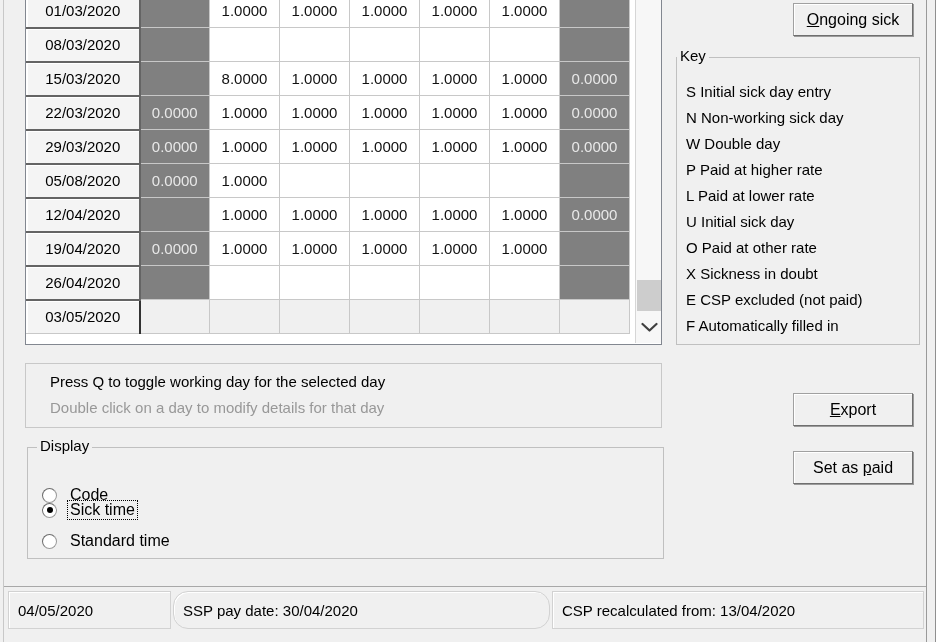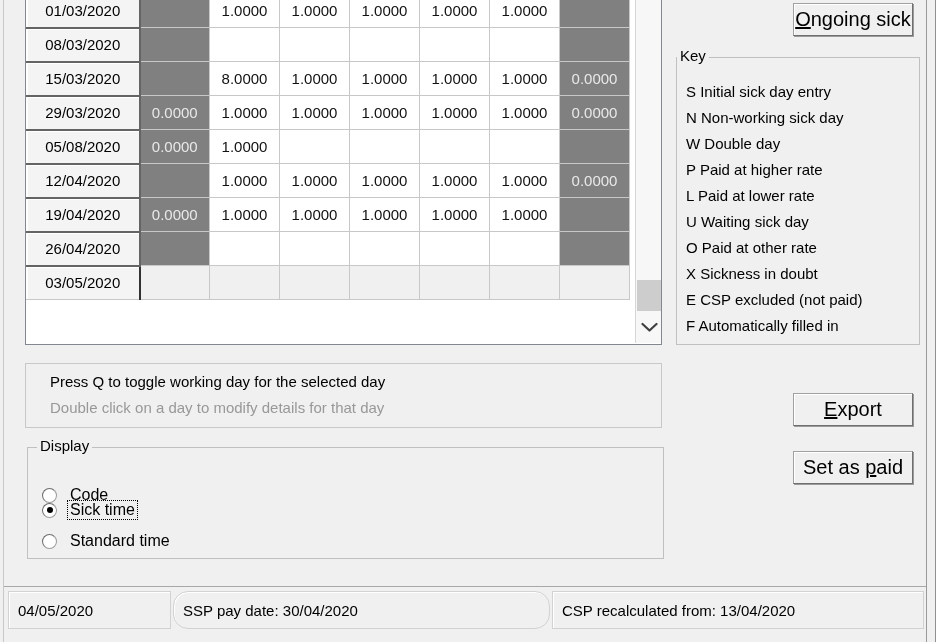--- a/index.html
+++ b/index.html
@@ -141,21 +141,21 @@
 
   
   .btn {
     position: absolute;
     background: #f0f0f0;
     border: 1px solid #a0a0a0;
     border-right-color: #6f6f6f;
     border-bottom-color: #6f6f6f;
     box-shadow: inset 1px 1px 0 #ffffff, 1px 1px 0 #9b9b9b;
     font-family: "Liberation Sans", sans-serif;
-    font-size: 20px;
+    font-size: 16px;
     color: #000;
     display: flex;
     align-items: center;
     justify-content: center;
     box-sizing: border-box;
     cursor: default;
     padding: 0;
   }
   .btn u { text-decoration: underline; }
 
@@ -328,20 +328,30 @@
             <td class="data"></td>
             <td class="data"></td>
             <td class="data"></td>
             <td class="data"></td>
             <td class="off"></td>
           </tr>
           <tr>
             <td class="rowhead">15/03/2020</td>
             <td class="off"></td>
             <td class="data">8.0000</td>
+            <td class="data">1.0000</td>
+            <td class="data">1.0000</td>
+            <td class="data">1.0000</td>
+            <td class="data">1.0000</td>
+            <td class="off">0.0000</td>
+          </tr>
+          <tr>
+            <td class="rowhead">22/03/2020</td>
+            <td class="off">0.0000</td>
+            <td class="data">1.0000</td>
             <td class="data">1.0000</td>
             <td class="data">1.0000</td>
             <td class="data">1.0000</td>
             <td class="data">1.0000</td>
             <td class="off">0.0000</td>
           </tr>
           <tr>
             <td class="rowhead">29/03/2020</td>
             <td class="off">0.0000</td>
             <td class="data">1.0000</td>
@@ -429,21 +439,21 @@
   </button>
 
   <fieldset id="key-group">
     <div id="key-legend">Key</div>
     <div id="key-list">
         <div class="key-item">S Initial sick day entry</div>
         <div class="key-item">N Non-working sick day</div>
         <div class="key-item">W Double day</div>
         <div class="key-item">P Paid at higher rate</div>
         <div class="key-item">L Paid at lower rate</div>
-        <div class="key-item">U Waiting sick day</div>
+        <div class="key-item">U Initial sick day</div>
         <div class="key-item">O Paid at other rate</div>
         <div class="key-item">X Sickness in doubt</div>
         <div class="key-item">E CSP excluded (not paid)</div>
         <div class="key-item">F Automatically filled in</div>
       </div>
   </fieldset>
 
   <div id="instructions">
     <div class="line1">Press Q to toggle working day for the selected day</div>
     <div class="line2">Double click on a day to modify details for that day</div>

